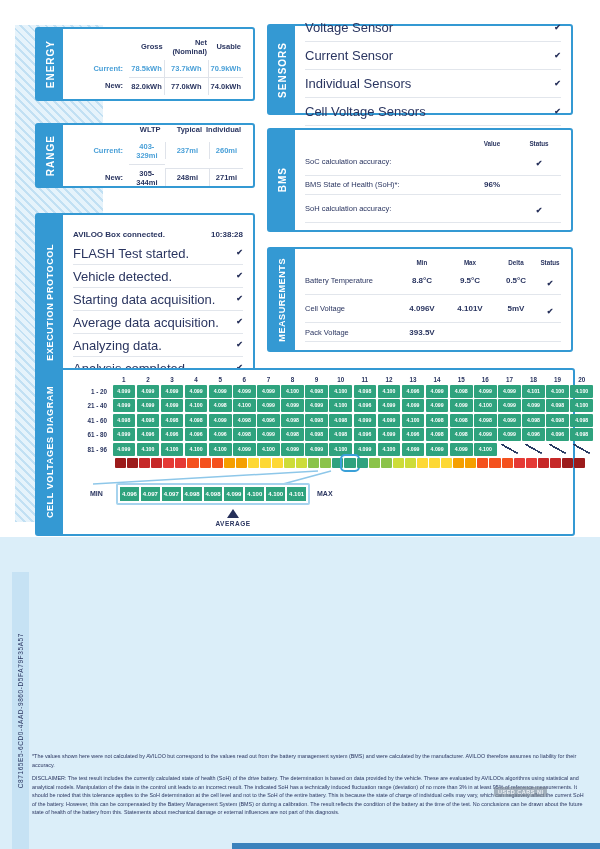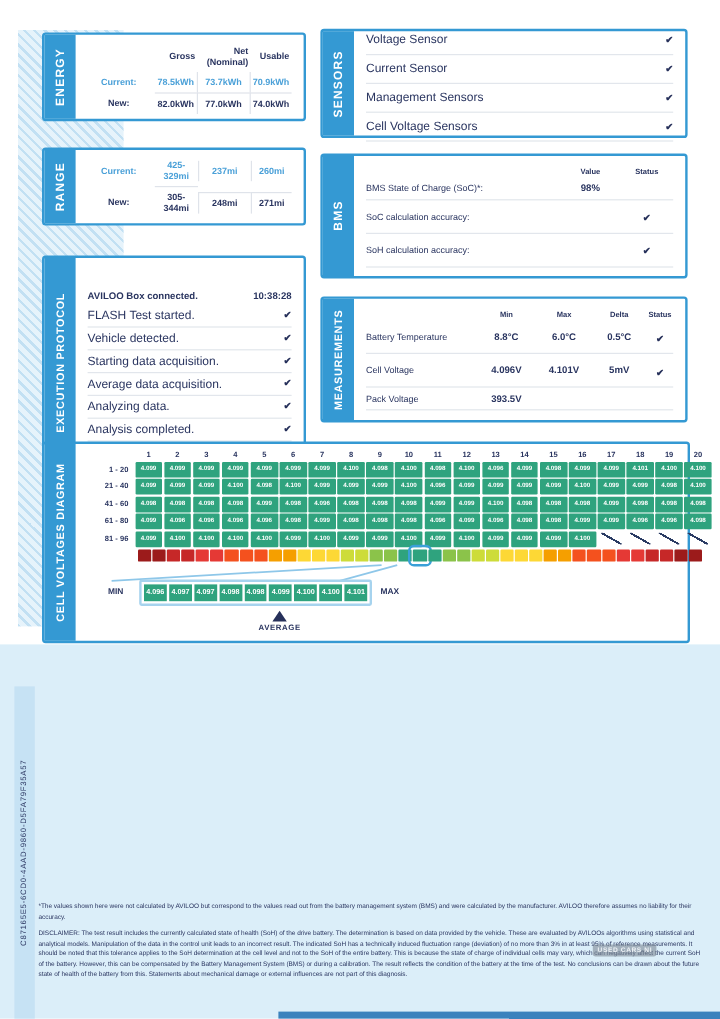--- a/index.html
+++ b/index.html
@@ -24,29 +24,29 @@
   .tab{flex:0 0 26px;background:#3499d3;display:flex;align-items:center;justify-content:center;}
   .tabtxt{writing-mode:vertical-rl;transform:rotate(180deg);color:#fff;font-weight:bold;font-size:10px;
     letter-spacing:1px;white-space:nowrap;}
   .tab-sm .tabtxt{font-size:9px;letter-spacing:.6px;}
   .pbody{flex:1;padding:3px 10px;display:flex;flex-direction:column;justify-content:center;min-width:0;}
 
   
   .erow{display:grid;grid-template-columns:56px 1.05fr 1.3fr 1fr;align-items:center;}
   .ecell{font-size:7.5px;color:#2a3560;padding:4px 2px;text-align:center;}
   .ehcell{font-weight:bold;text-align:right;}
-  .elabel{text-align:center;padding-right:6px;}
+  .elabel{text-align:right;padding-right:6px;}
   .edata .ecell{font-weight:bold;}
   .edata.blue .ecell{color:#4aa0d8;}
   .evalue.vline{border-left:1px solid #dfe3ea;}
   .topline .evalue{border-top:1px solid #dfe3ea;}
 
   
   .crow{display:flex;justify-content:space-between;align-items:center;border-bottom:1px solid #e2e6ec;padding:4px 0 3px;}
-  .clabel{font-size:10px;color:#2a3560;}
+  .clabel{font-size:13px;color:#2a3560;}
   .cbold .clabel{font-weight:bold;font-size:8px;}
   .ctime{font-weight:bold;font-size:8px;color:#2a3560;}
   .check{color:#26305a;font-size:8px;font-weight:bold;line-height:1;}
   #sensors-list .crow{padding:6.5px 0 5.5px;}
   #protocol-list .crow.cbold{border-bottom:none;}
 
   
   .brow{display:grid;grid-template-columns:1fr 50px 44px;align-items:center;border-bottom:1px solid #e2e6ec;padding:4.5px 0;}
   .brow.bhead{border-bottom:none;padding:2px 0 1px;}
   .bhcell{font-size:6.3px;font-weight:bold;color:#2a3560;text-align:center;}
@@ -142,23 +142,29 @@
         </div>
       </div>
   </section>
 
   <section class="panel" id="p-range">
     <div class="tab">
         <span class="tabtxt">RANGE</span>
       </div>
     <div class="pbody">
         <div id="range-table">
+          <div class="erow ehead">
+            <div class="ecell elabel"></div>
+            <div class="ecell ehcell">WLTP</div>
+            <div class="ecell ehcell">Typical</div>
+            <div class="ecell ehcell">Individual</div>
+          </div>
           <div class="erow edata blue">
             <div class="ecell elabel">Current:</div>
-            <div class="ecell evalue">425-329mi</div>
+            <div class="ecell evalue">403-329mi</div>
             <div class="ecell evalue vline">237mi</div>
             <div class="ecell evalue vline">260mi</div>
           </div>
           <div class="erow edata navy topline">
             <div class="ecell elabel">New:</div>
             <div class="ecell evalue">305-344mi</div>
             <div class="ecell evalue vline">248mi</div>
             <div class="ecell evalue vline">271mi</div>
           </div>
         </div>
@@ -211,21 +217,21 @@
         <div id="sensors-list">
           <div class="crow">
             <span class="clabel">Voltage Sensor</span>
             <span class="check">✔</span>
           </div>
           <div class="crow">
             <span class="clabel">Current Sensor</span>
             <span class="check">✔</span>
           </div>
           <div class="crow">
-            <span class="clabel">Management Sensors</span>
+            <span class="clabel">Individual Sensors</span>
             <span class="check">✔</span>
           </div>
           <div class="crow">
             <span class="clabel">Cell Voltage Sensors</span>
             <span class="check">✔</span>
           </div>
         </div>
       </div>
   </section>
 
@@ -234,28 +240,28 @@
         <span class="tabtxt">BMS</span>
       </div>
     <div class="pbody">
         <div id="bms-table">
           <div class="brow bhead">
             <div class="bcell"></div>
             <div class="bhcell">Value</div>
             <div class="bhcell">Status</div>
           </div>
           <div class="brow bdata">
-            <div class="blabel">BMS State of Charge (SoC)*:</div>
-            <div class="bvalue">98%</div>
-            <div class="bstatus"></div>
-          </div>
-          <div class="brow bdata">
             <div class="blabel">SoC calculation accuracy:</div>
             <div class="bvalue"></div>
             <div class="bstatus"><span class="check">✔</span></div>
+          </div>
+          <div class="brow bdata">
+            <div class="blabel">BMS State of Health (SoH)*:</div>
+            <div class="bvalue">96%</div>
+            <div class="bstatus"></div>
           </div>
           <div class="brow bdata">
             <div class="blabel">SoH calculation accuracy:</div>
             <div class="bvalue"></div>
             <div class="bstatus"><span class="check">✔</span></div>
           </div>
         </div>
       </div>
   </section>
 
@@ -268,21 +274,21 @@
           <div class="mrow mhead">
             <div class="mcell"></div>
             <div class="mhcell">Min</div>
             <div class="mhcell">Max</div>
             <div class="mhcell">Delta</div>
             <div class="mhcell">Status</div>
           </div>
           <div class="mrow mdata">
             <div class="mlabel">Battery Temperature</div>
             <div class="mvalue">8.8°C</div>
-            <div class="mvalue">6.0°C</div>
+            <div class="mvalue">9.5°C</div>
             <div class="mvalue">0.5°C</div>
             <div class="mstatus"><span class="check">✔</span></div>
           </div>
           <div class="mrow mdata">
             <div class="mlabel">Cell Voltage</div>
             <div class="mvalue">4.096V</div>
             <div class="mvalue">4.101V</div>
             <div class="mvalue">5mV</div>
             <div class="mstatus"><span class="check">✔</span></div>
           </div>

